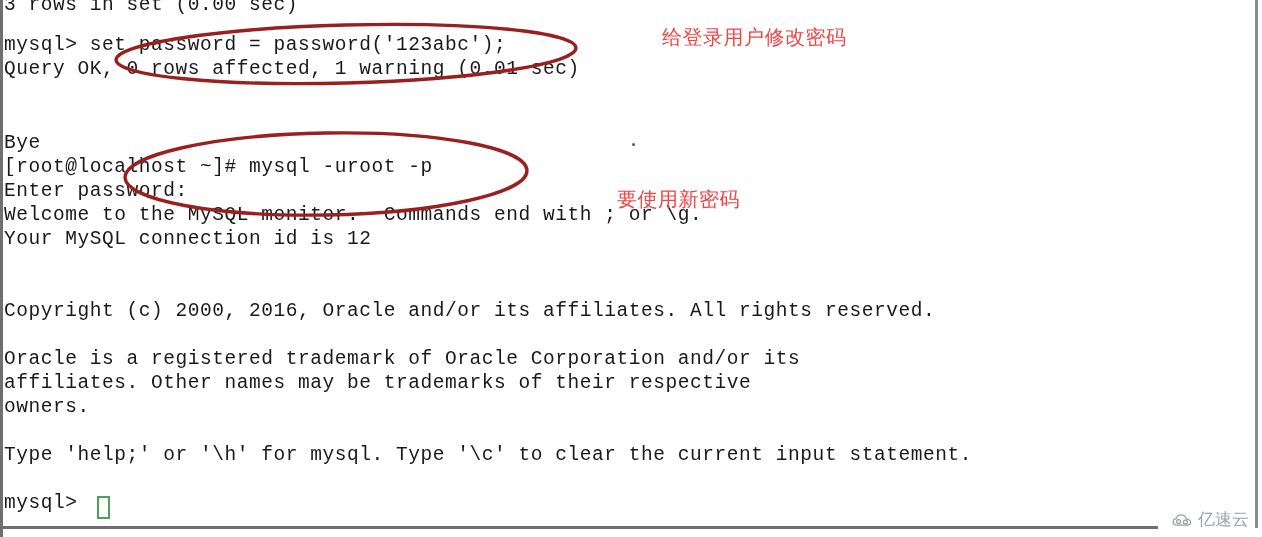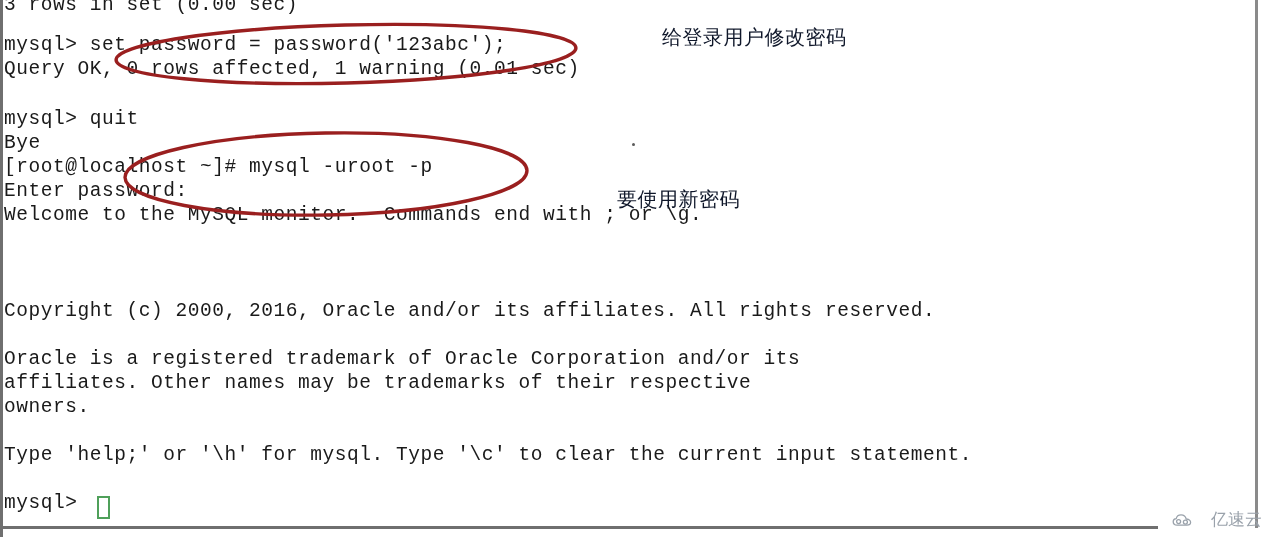--- a/index.html
+++ b/index.html
@@ -76,38 +76,38 @@
     pointer-events: none;
   }
 
   
   .note {
     position: absolute;
     white-space: pre;
     font-family: "DejaVu Sans", "Liberation Sans", sans-serif;
     font-size: 20px;
     line-height: 22px;
-    color: #0f172a;
+    color: #ef4444;
     letter-spacing: 0.5px;
   }
   .note-dot {
     position: absolute;
     width: 3px; height: 3px;
     background: #5b5b5b;
     border-radius: 50%;
   }
 
   
   .watermark {
     position: absolute;
     left: 1172px;
     top: 508px;
     display: flex;
     align-items: center;
-    gap: 17px;
+    gap: 4px;
   }
   .watermark-text {
     font-family: "DejaVu Sans", "Liberation Sans", sans-serif;
     font-size: 17px;
     color: #9aa2ab;
     letter-spacing: 0px;
     white-space: pre;
   }
 </style>
 </head>
@@ -116,25 +116,25 @@
 <div id="screen">
 
   <div class="edge-left"></div>
   <div class="edge-right"></div>
   <div class="edge-bottom"></div>
 
   <div class="term">
     <div class="line" style="top:-3px">3 rows in set (0.00 sec)</div>
     <div class="line" style="top:37px">mysql&gt; set password = password('123abc');</div>
     <div class="line" style="top:61px">Query OK, 0 rows affected, 1 warning (0.01 sec)</div>
-    <div class="line" style="top:111px">mysql&gt; quit</div>
     <div class="line" style="top:135px">Bye</div>
     <div class="line" style="top:159px">[root@localhost ~]# mysql -uroot -p</div>
     <div class="line" style="top:183px">Enter password:</div>
     <div class="line" style="top:207px">Welcome to the MySQL monitor.  Commands end with ; or \g.</div>
+    <div class="line" style="top:231px">Your MySQL connection id is 12</div>
     <div class="line" style="top:303px">Copyright (c) 2000, 2016, Oracle and/or its affiliates. All rights reserved.</div>
     <div class="line" style="top:351px">Oracle is a registered trademark of Oracle Corporation and/or its</div>
     <div class="line" style="top:375px">affiliates. Other names may be trademarks of their respective</div>
     <div class="line" style="top:399px">owners.</div>
     <div class="line" style="top:447px">Type 'help;' or '\h' for mysql. Type '\c' to clear the current input statement.</div>
     <div class="line" style="top:495px">mysql&gt;</div>
   </div>
 
   <div class="cursor"></div>
 

